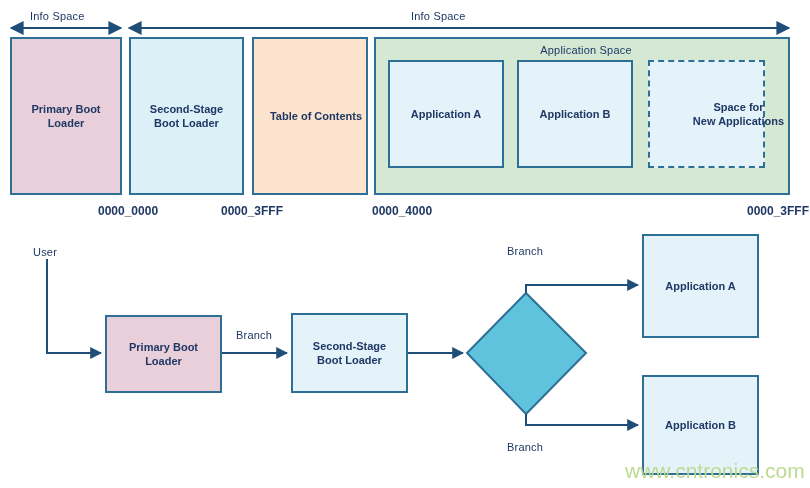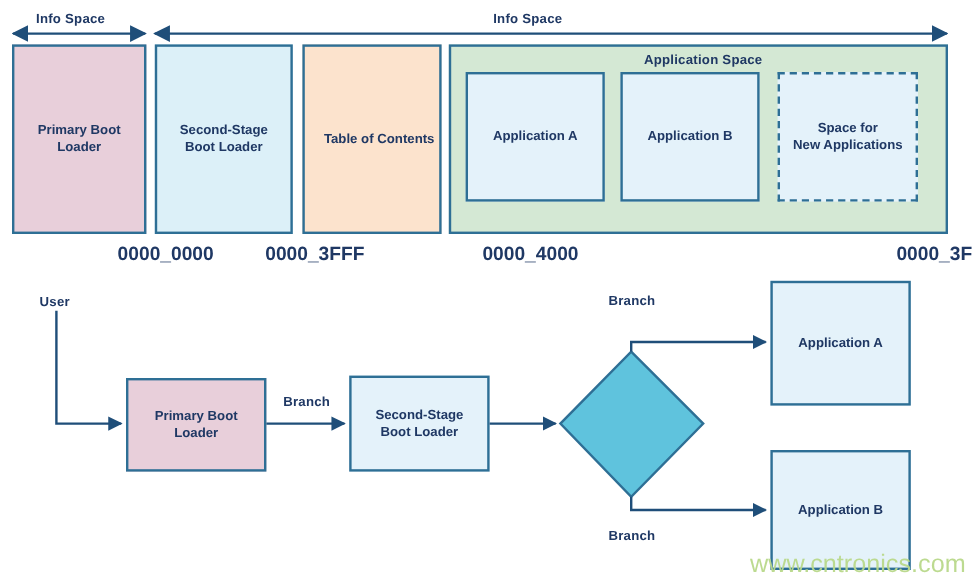--- a/index.html
+++ b/index.html
@@ -16,21 +16,21 @@
     color: #1f3864;
   }
   #stage {
     position: absolute;
     left: 0; top: 0;
     width: 810px;
     height: 488px;
   }
   .lbl {
     position: absolute;
-    font-weight: bold;
+    font-weight: normal;
     font-size: 11px;
     color: #1f3864;
     letter-spacing: 0.2px;
     white-space: nowrap;
     line-height: 13px;
   }
   .boxlbl {
     position: absolute;
     display: flex;
     align-items: center;
@@ -63,21 +63,21 @@
     font-size: 21px;
     font-family: "Liberation Sans", sans-serif;
     color: #b9d98b;
     opacity: 0.95;
     white-space: nowrap;
     letter-spacing: 0px;
   }
   .addr {
     position: absolute;
     font-weight: bold;
-    font-size: 16px;
+    font-size: 12px;
     color: #1f3864;
     white-space: nowrap;
   }
 </style>
 </head>
 <body>
 
 <div id="stage">
 
   <div class="lbl" style="left:30px; top:10px;">Info Space</div>
@@ -95,25 +95,25 @@
   <div class="box" id="mm-appspace" style="left:374px; top:37px; width:416px; height:158px; background:#d4e8d4;"></div>
   <div class="lbl" style="left:374px; top:44px; width:424px; text-align:center;">Application Space</div>
 
   <div class="box" style="left:388px; top:60px; width:116px; height:108px; background:#e4f2fa;"></div>
   <div class="boxlbl" style="left:388px; top:60px; width:116px; height:108px;">Application A</div>
 
   <div class="box" style="left:517px; top:60px; width:116px; height:108px; background:#e4f2fa;"></div>
   <div class="boxlbl" style="left:517px; top:60px; width:116px; height:108px;">Application B</div>
 
   <div class="box dashed" style="left:648px; top:60px; width:117px; height:108px; background:#e4f2fa;"></div>
-  <div class="boxlbl" style="left:648px; top:60px; width:117px; height:108px;">Space for<br>New Applications</div>
+  <div class="boxlbl" style="left:648px; top:60px; width:117px; height:108px;padding-left:32px;">Space for<br>New Applications</div>
 
   <div class="addr" style="left:98px; top:204px;">0000_0000</div>
   <div class="addr" style="left:221px; top:204px;">0000_3FFF</div>
-  <div class="addr" style="left:354px; top:204px;padding-left:48px;">0000_4000</div>
+  <div class="addr" style="left:324px; top:204px;padding-left:48px;">0000_4000</div>
   <div class="addr" style="left:747px; top:204px;">0000_3FFF</div>
 
   <div class="box" style="left:105px; top:315px; width:117px; height:78px; background:#e8cfda;"></div>
   <div class="boxlbl" style="left:105px; top:315px; width:117px; height:78px;">Primary Boot<br>Loader</div>
 
   <div class="box" style="left:291px; top:313px; width:117px; height:80px; background:#e4f2fa;"></div>
   <div class="boxlbl" style="left:291px; top:313px; width:117px; height:80px;">Second-Stage<br>Boot Loader</div>
 
   <div class="box" style="left:642px; top:234px; width:117px; height:104px; background:#e4f2fa;"></div>
   <div class="boxlbl" style="left:642px; top:234px; width:117px; height:104px;">Application A</div>

